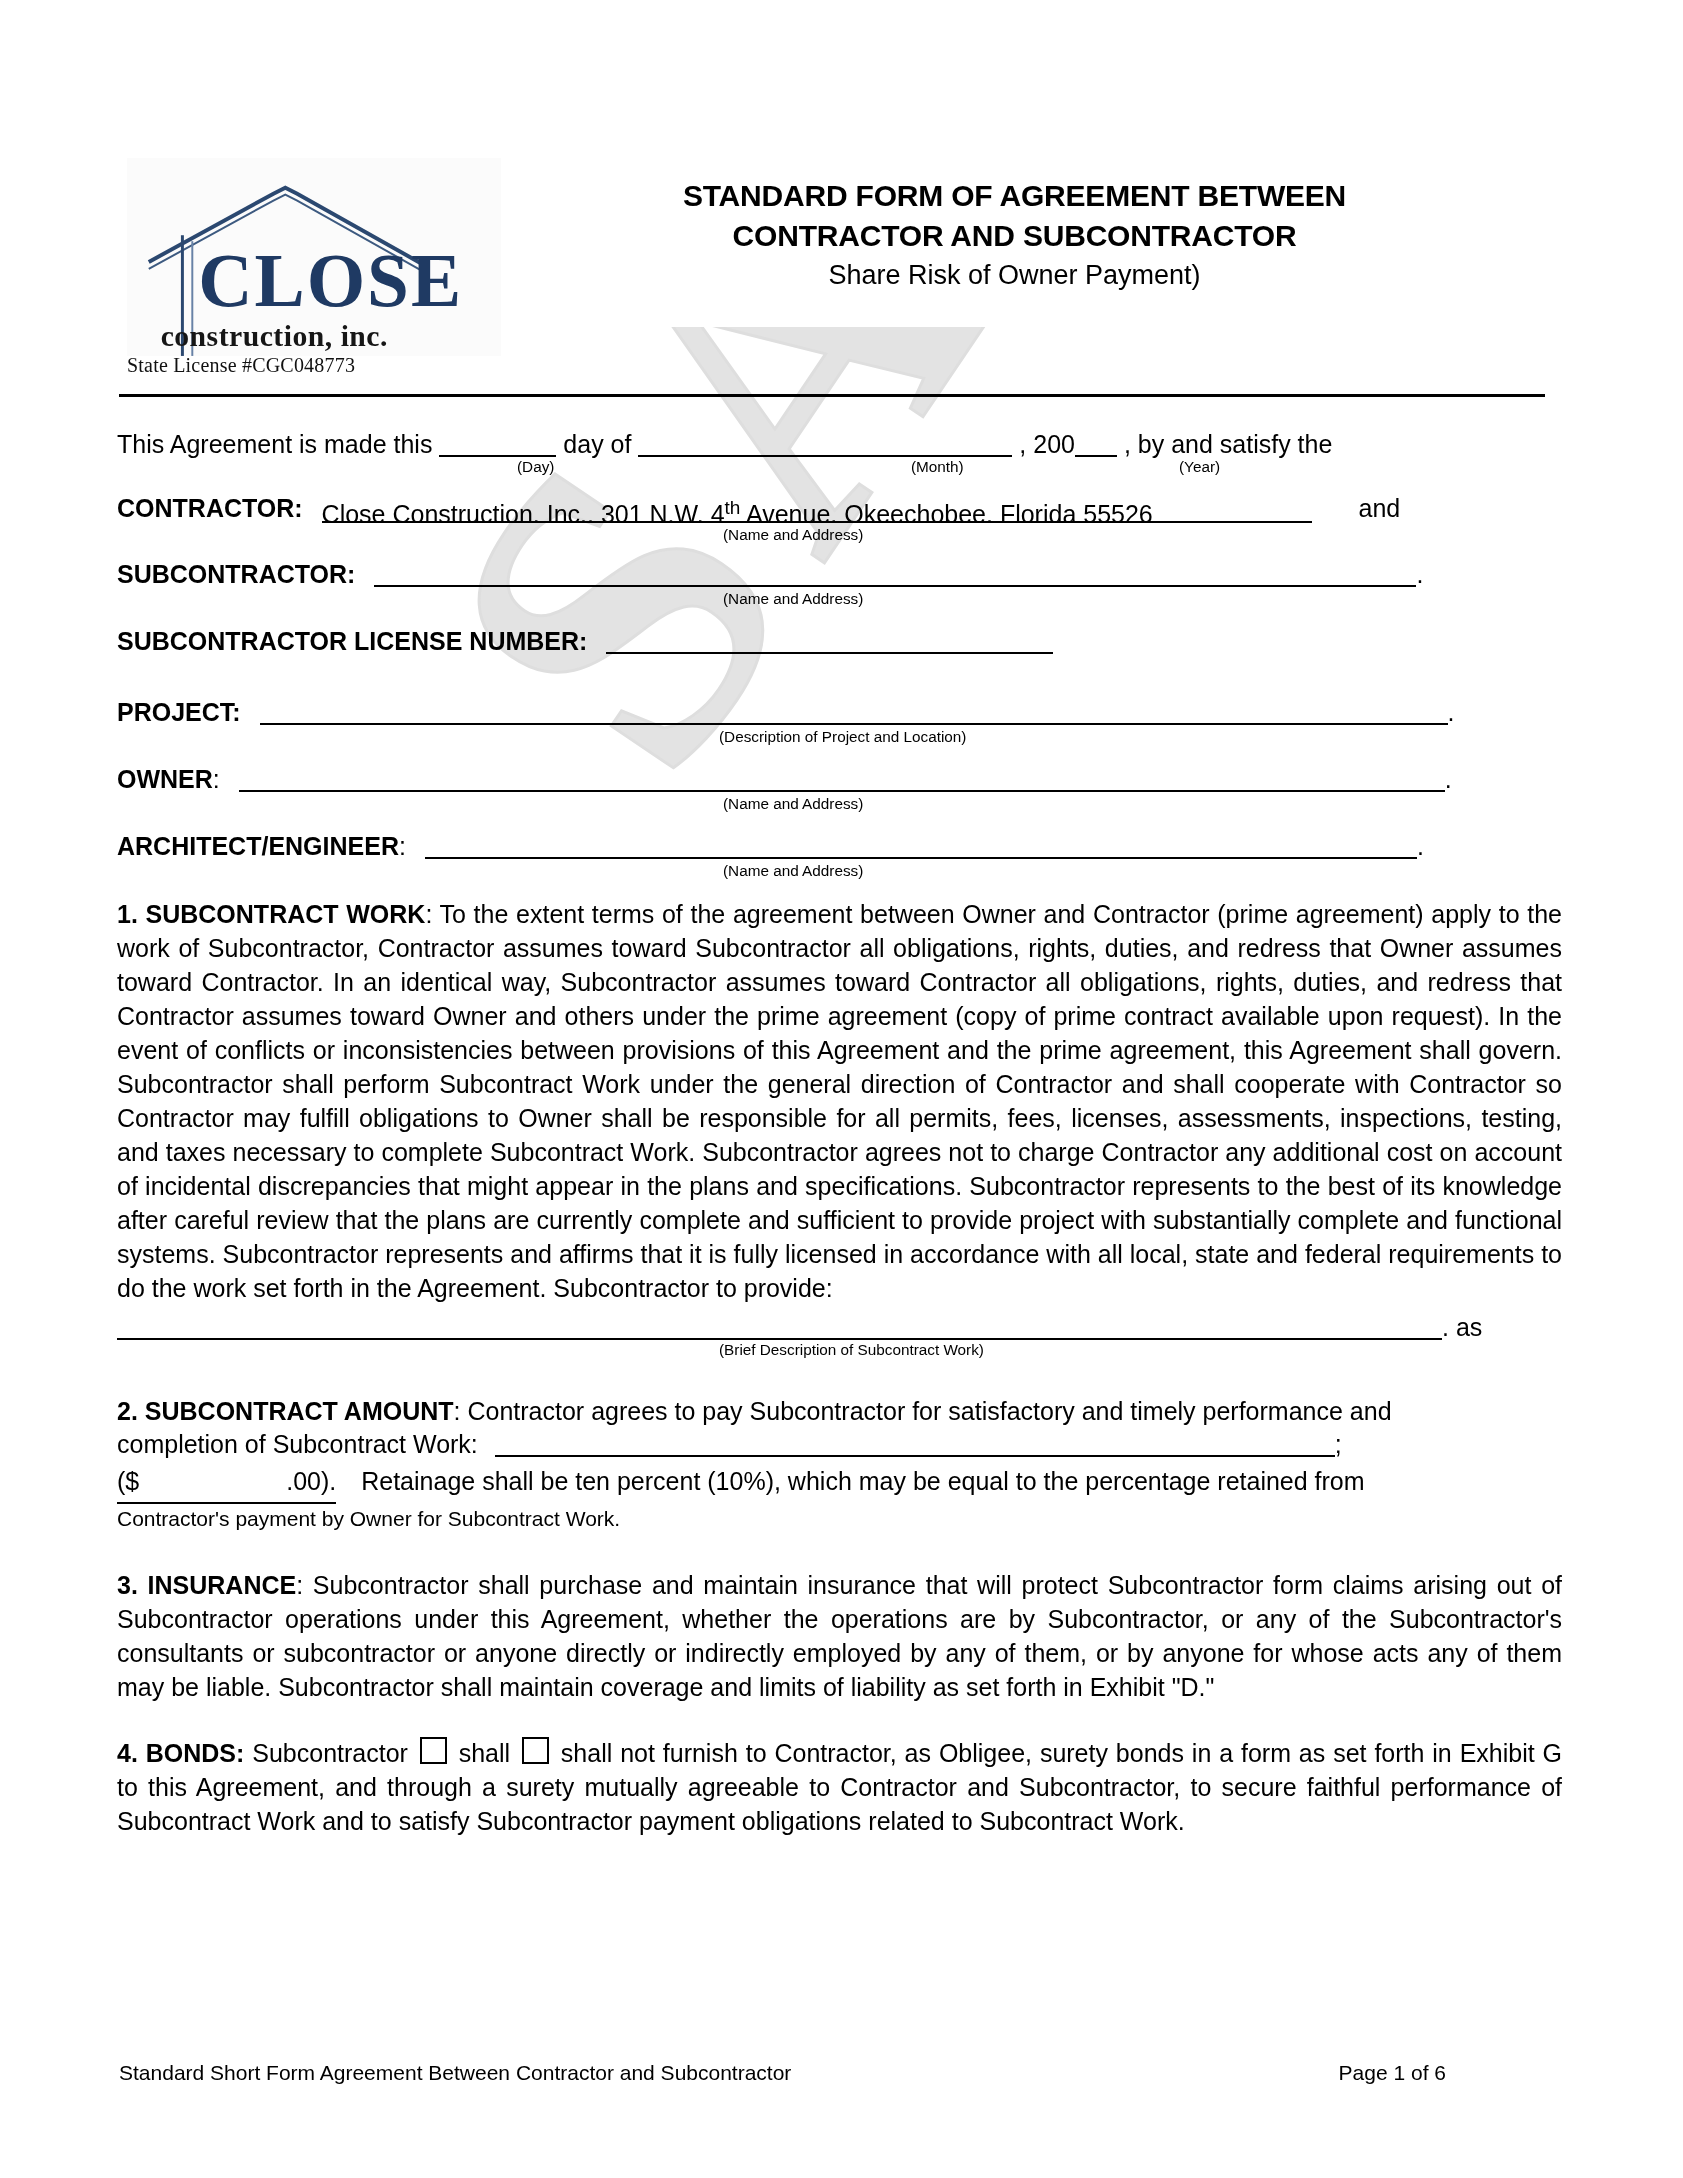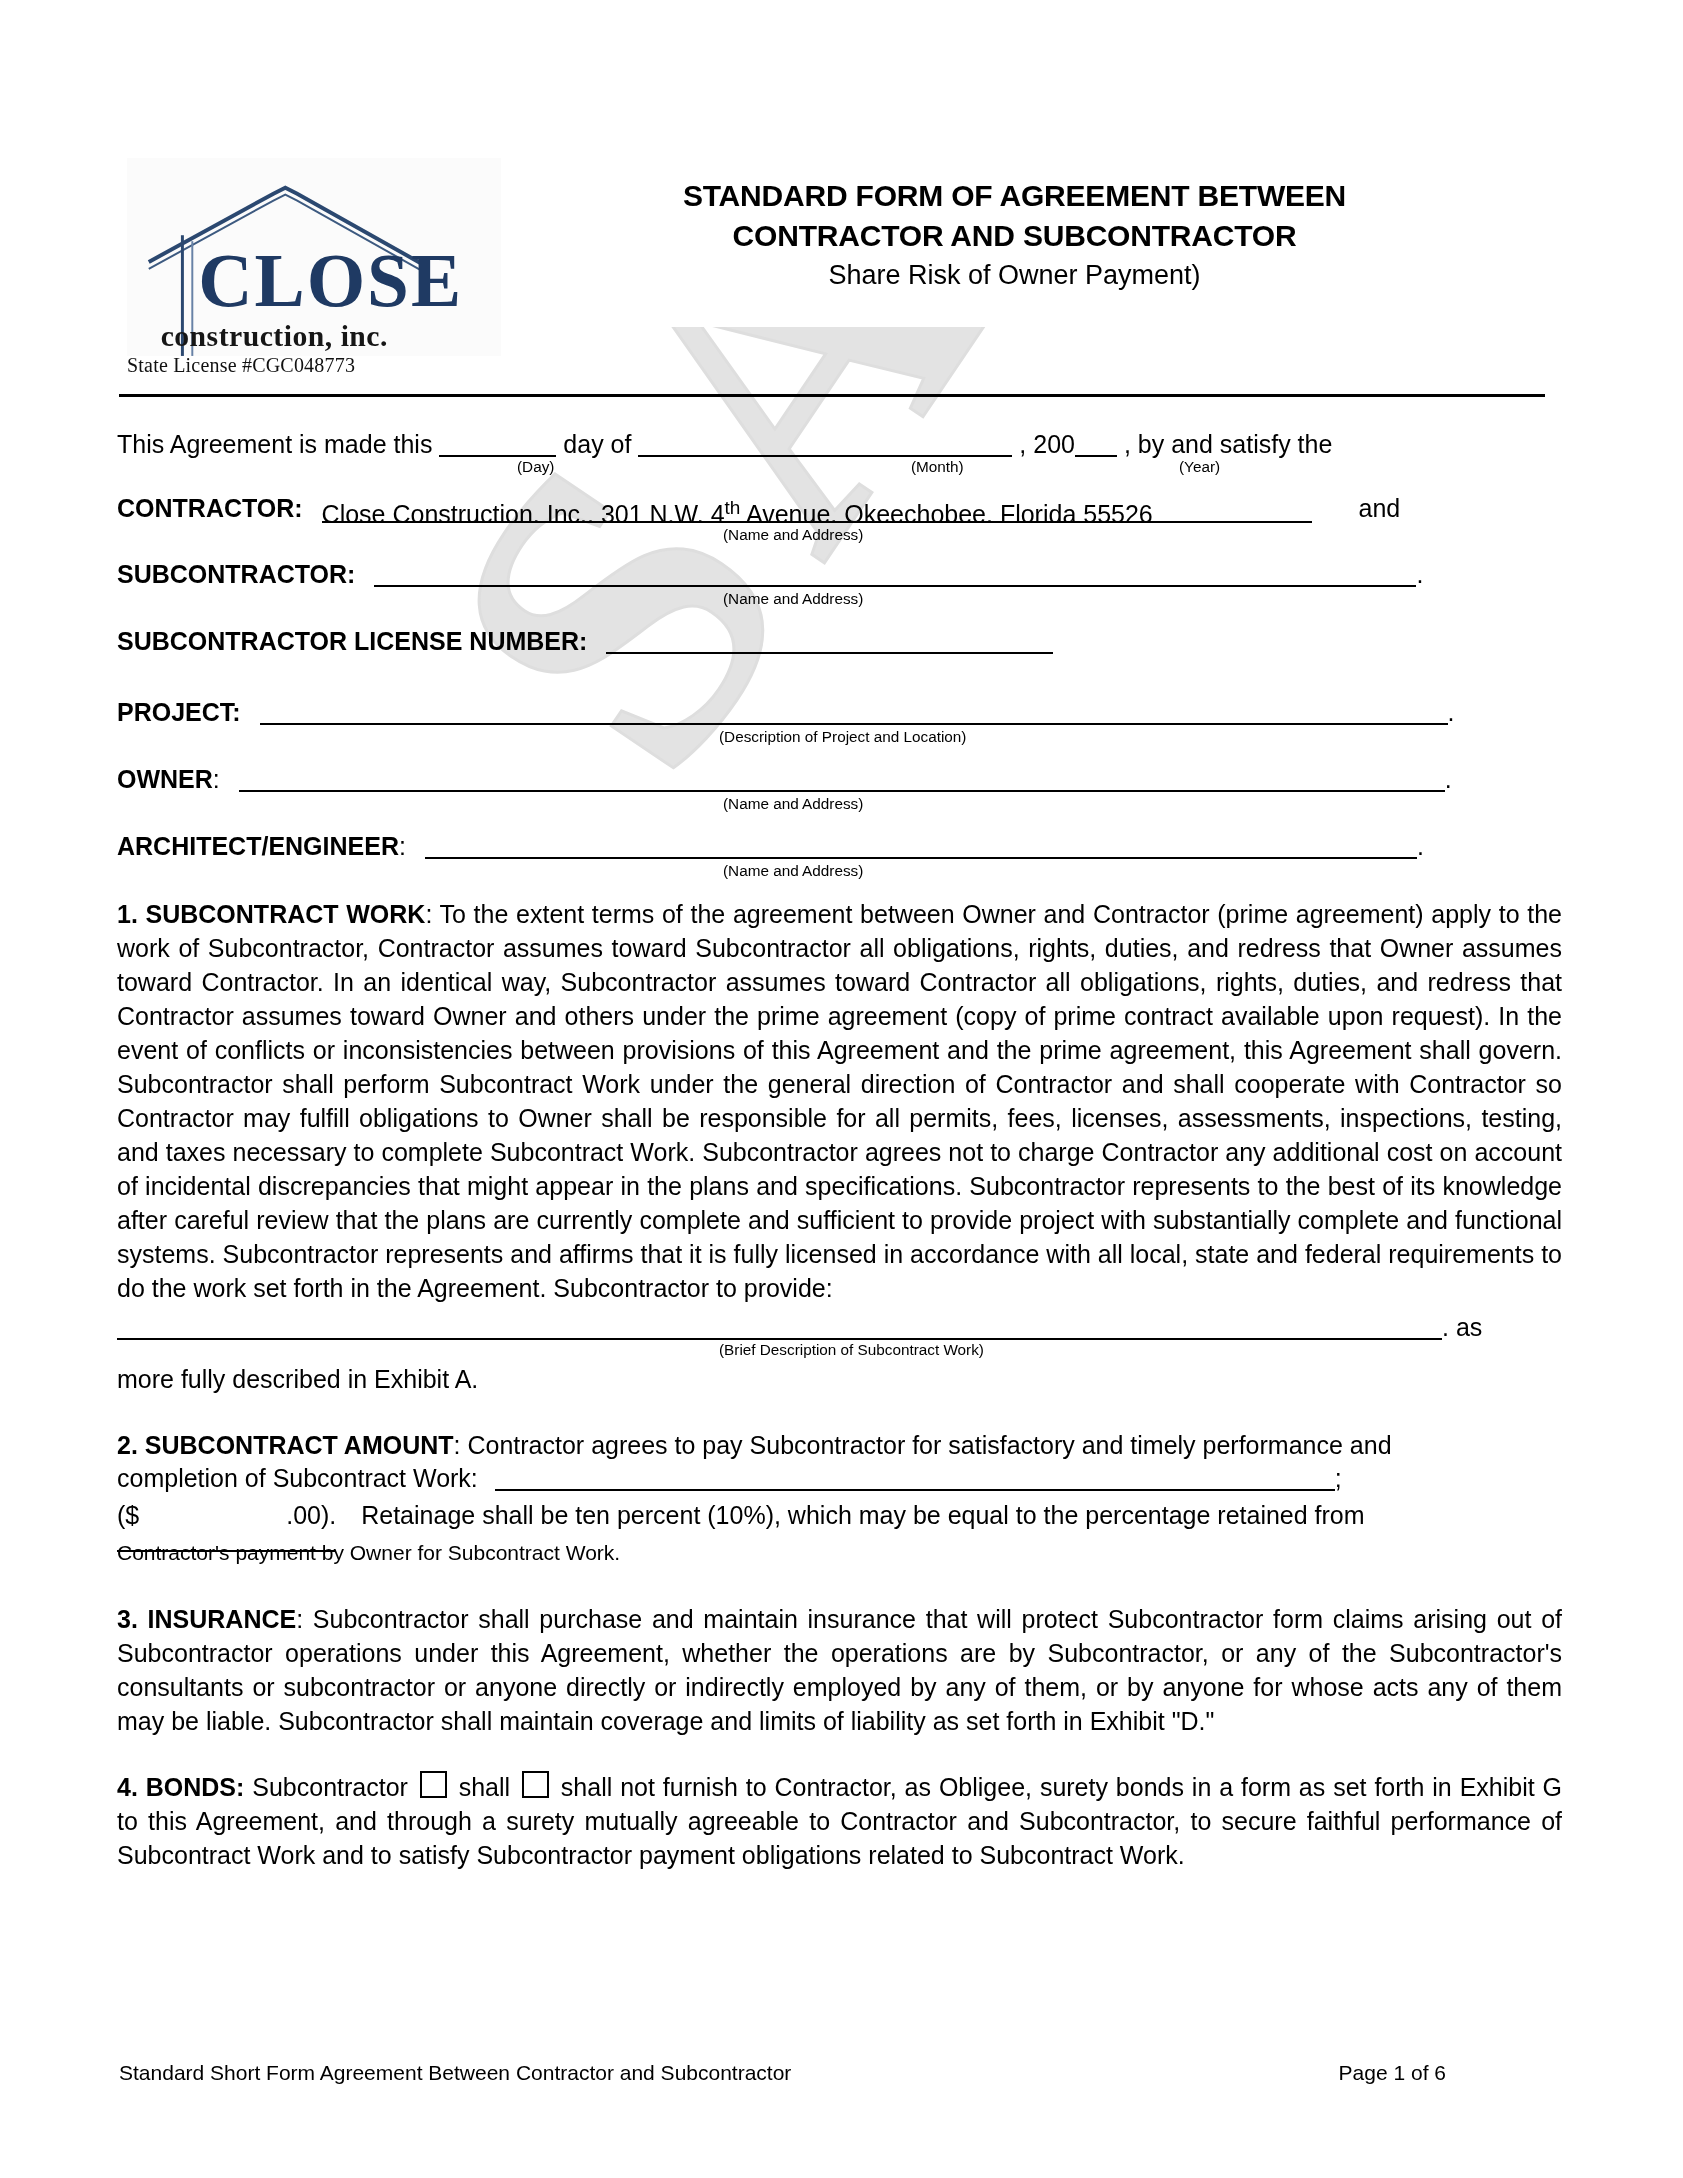--- a/index.html
+++ b/index.html
@@ -270,31 +270,30 @@
         <span class="fill" style="width:992px; margin-left:12px;"></span><span>.</span>
         <span class="hint" style="left:606px; top:32px;">(Name and Address)</span>
       </div>
 
       <p class="para" style="margin-top:8px;"><b>1.</b> <b>SUBCONTRACT WORK</b><span>:</span><span>  To the extent terms of the agreement between Owner and Contractor (prime agreement) apply to the work of Subcontractor, Contractor assumes toward Subcontractor all obligations, rights, duties, and redress that Owner assumes toward Contractor.  In an identical way, Subcontractor assumes toward Contractor all obligations, rights, duties, and redress that Contractor assumes toward Owner and others under the prime agreement (copy of prime contract available upon request).  In the event of conflicts or inconsistencies between provisions of this Agreement and the prime agreement, this Agreement shall govern.  Subcontractor shall perform Subcontract Work under the general direction of Contractor and shall cooperate with Contractor so Contractor may fulfill obligations to Owner shall be responsible for all permits, fees, licenses, assessments, inspections, testing, and taxes necessary to complete Subcontract Work.   Subcontractor agrees not to charge Contractor any additional cost on account of incidental discrepancies that might appear in the plans and specifications.  Subcontractor represents to the best of its knowledge after careful review that the plans are currently complete and sufficient to provide project with substantially complete and functional systems.  Subcontractor represents and affirms that it is fully licensed in accordance with all local, state and federal requirements to do the work set forth in the Agreement.  Subcontractor to provide:</span></p>
 
       <div class="frow" style="height:51px; margin-top:6px;">
         <span class="fill" style="width:1325px;"></span><span>. as</span>
         <span class="hint" style="left:602px; top:30px;">(Brief Description of Subcontract Work)</span>
       </div>
-      <div style="font-size:25px; line-height:34px;">more fully described in Exhibit A.</div>
 
       <p class="para" style="margin-top:32px; text-align:left;"><b>2.</b> <b>SUBCONTRACT AMOUNT</b><span>:</span><span>  Contractor agrees to pay Subcontractor for satisfactory and timely performance and</span></p>
 
       <div class="frow" style="height:37px;">
         <span>completion of Subcontract Work:</span>
         <span class="fill" style="width:840px; margin-left:10px;"></span><span>;</span>
       </div>
 
       <div class="frow" style="height:37px;">
-        <span style="border-bottom:2.5px solid #000; display:inline-block; padding-bottom:18px;"><span>($</span><span style="display:inline-block; width:147px;"></span><span>.00).</span></span>
+        <span style="border-bottom:2.5px solid #000; display:inline-block; padding-bottom:4px;"><span>($</span><span style="display:inline-block; width:147px;"></span><span>.00).</span></span>
         <span style="margin-left:18px;">Retainage shall be ten percent (10%), which may be equal to the percentage retained from</span>
       </div>
       <div style="font-size:21px; line-height:34px;">Contractor's payment by Owner for Subcontract Work.</div>
 
       <p class="para" style="margin-top:32px;"><b>3.</b> <b>INSURANCE</b><span>:</span><span>  Subcontractor shall purchase and maintain insurance that will protect Subcontractor form claims arising out of Subcontractor operations under this Agreement, whether the operations are by Subcontractor, or any of the Subcontractor's consultants or subcontractor or anyone directly or indirectly employed by any of them, or by anyone for whose acts any of them may be liable.  Subcontractor shall maintain coverage and limits of liability as set forth in Exhibit "D."</span></p>
 
       <p class="para" style="margin-top:32px;"><b>4.</b> <b>BONDS:</b><span> Subcontractor </span><span class="chk"></span><span> shall </span><span class="chk"></span><span> shall not furnish to Contractor, as Obligee, surety bonds in a form as set forth in Exhibit G to this Agreement, and through a surety mutually agreeable to Contractor and Subcontractor, to secure faithful performance of Subcontract Work and to satisfy Subcontractor payment obligations related to Subcontract Work.</span></p>
 
     </div>
 

